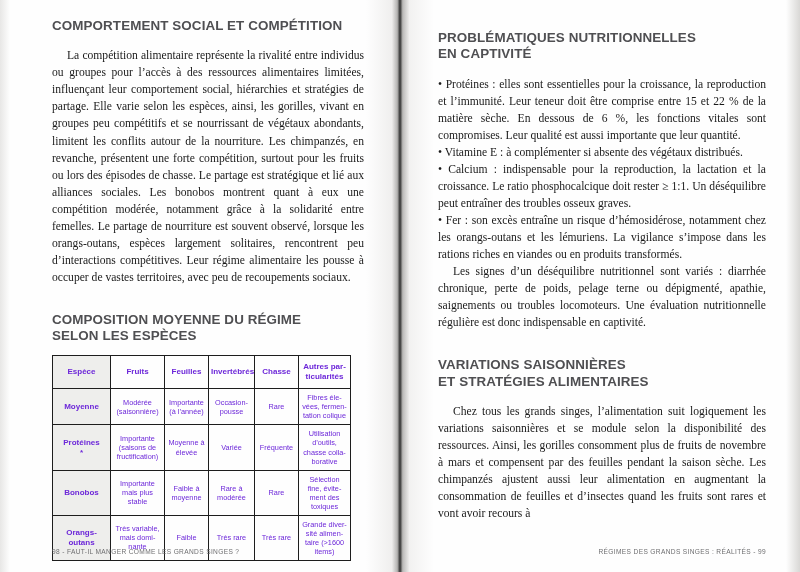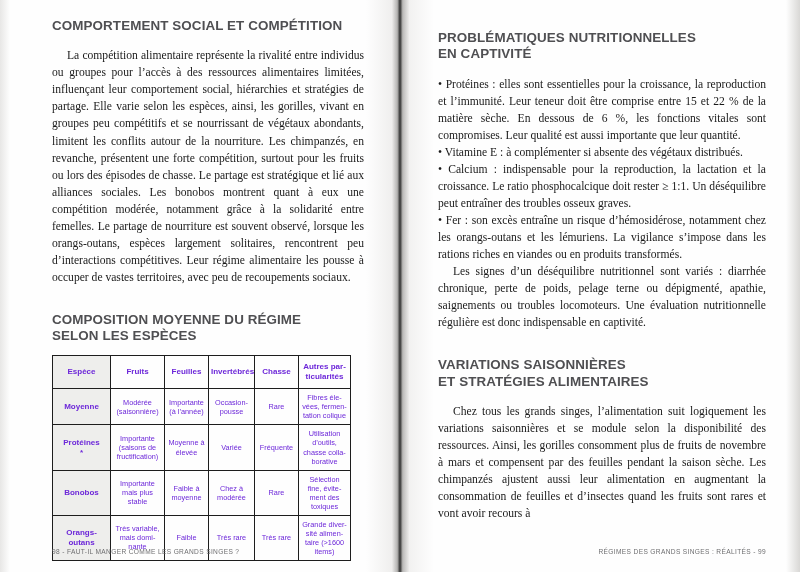--- a/index.html
+++ b/index.html
@@ -211,21 +211,21 @@
 chasse colla-
 borative</td>
         </tr>
         <tr>
           <td class="col-species">Bonobos</td>
           <td>Importante
 mais plus
 stable</td>
           <td>Faible à
 moyenne</td>
-          <td>Chez à
+          <td>Rare à
 modérée</td>
           <td>Rare</td>
           <td>Sélection
 fine, évite-
 ment des
 toxiques</td>
         </tr>
         <tr>
           <td class="col-species">Orangs-
 outans</td>

